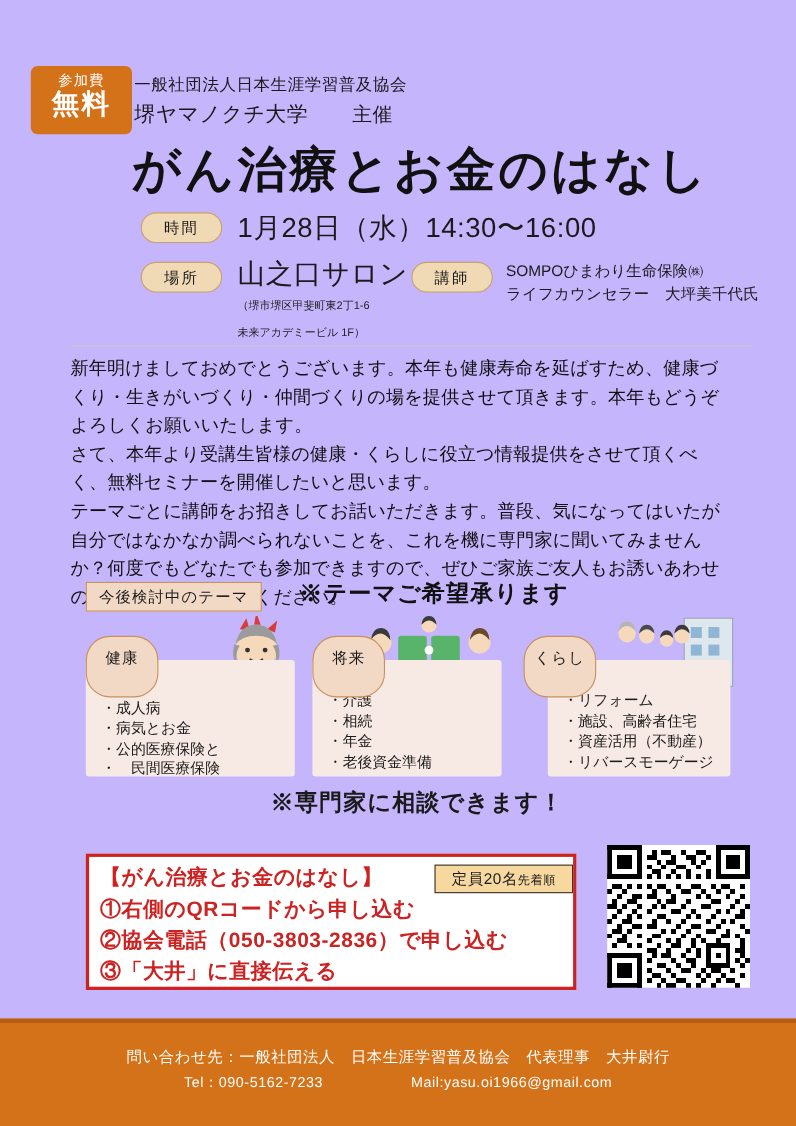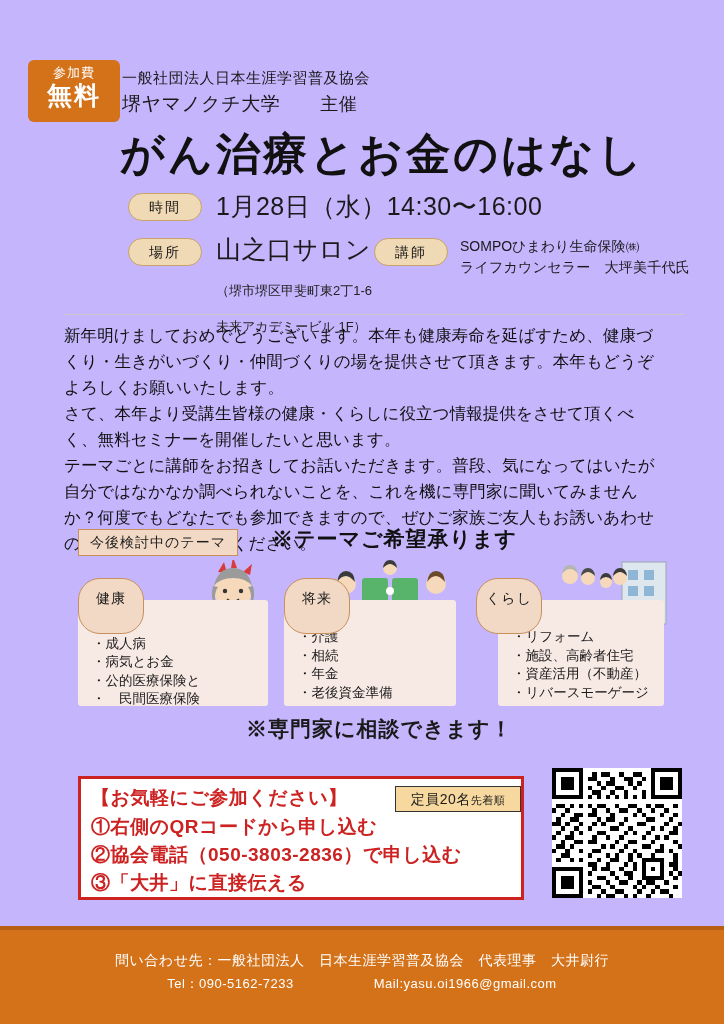--- a/index.html
+++ b/index.html
@@ -102,23 +102,23 @@
     align-items: flex-start;
   }
   .place-row .pill { width: 74px; margin-top: 4px; }
   .place-block { margin-left: 14px; }
   .place-block .place-name {
     font-size: 25px;
     line-height: 30px;
     letter-spacing: 0.5px;
   }
   .place-block .place-addr {
-    font-size: 13px;
+    font-size: 10px;
     line-height: 19px;
-    margin-top: 17px;
+    margin-top: 5px;
     color: #222;
   }
   .lecturer-row {
     position: absolute;
     left: 374px; top: 184px;
     display: flex;
     align-items: flex-start;
   }
   .lecturer-row .pill { width: 74px; margin-top: 2px; }
   .lecturer-block {
@@ -452,21 +452,21 @@
       <li>リフォーム</li>
       <li>施設、高齢者住宅</li>
       <li>資産活用（不動産）</li>
       <li>リバースモーゲージ</li>
     </ul>
   </div>
 
   <div class="expert-note">※専門家に相談できます！</div>
 
   <div class="apply-box">
-    <div class="apply-title">【お気軽にご参加ください】</div>
+    <div class="apply-title">【がん治療とお金のはなし】</div>
     <div class="apply-line l1">①右側のQRコードから申し込む</div>
     <div class="apply-line l2">②協会電話（050-3803-2836）で申し込む</div>
     <div class="apply-line l3">③「大井」に直接伝える</div>
   </div>
 
   <div class="capacity">
     <span>定員20名</span><span class="small">先着順</span>
   </div>
 
   <div class="qr">

